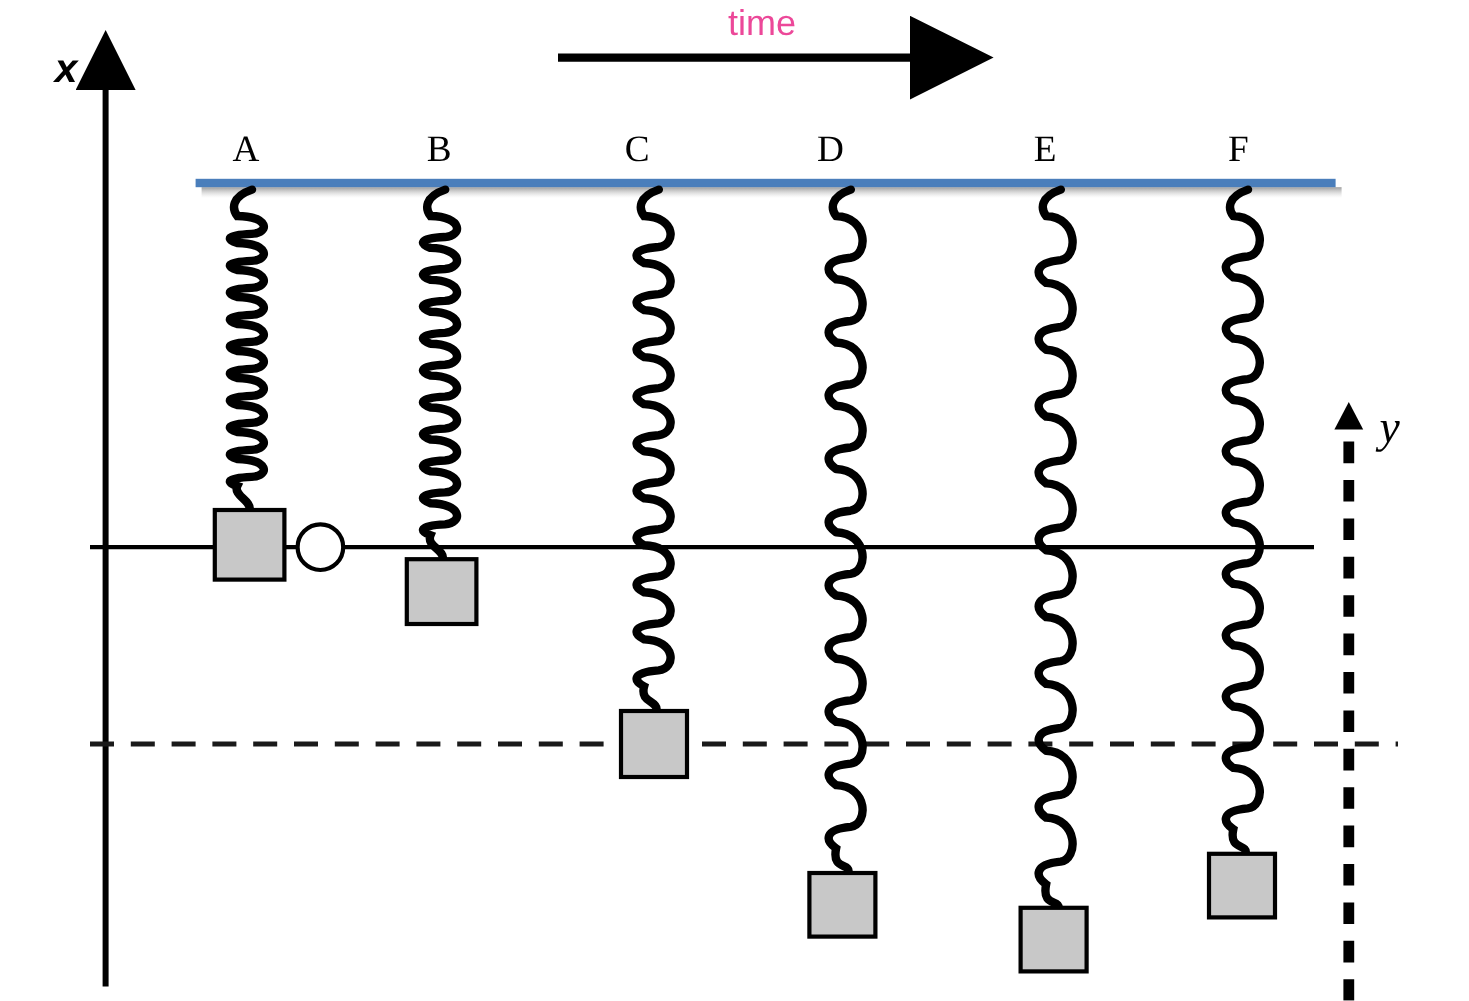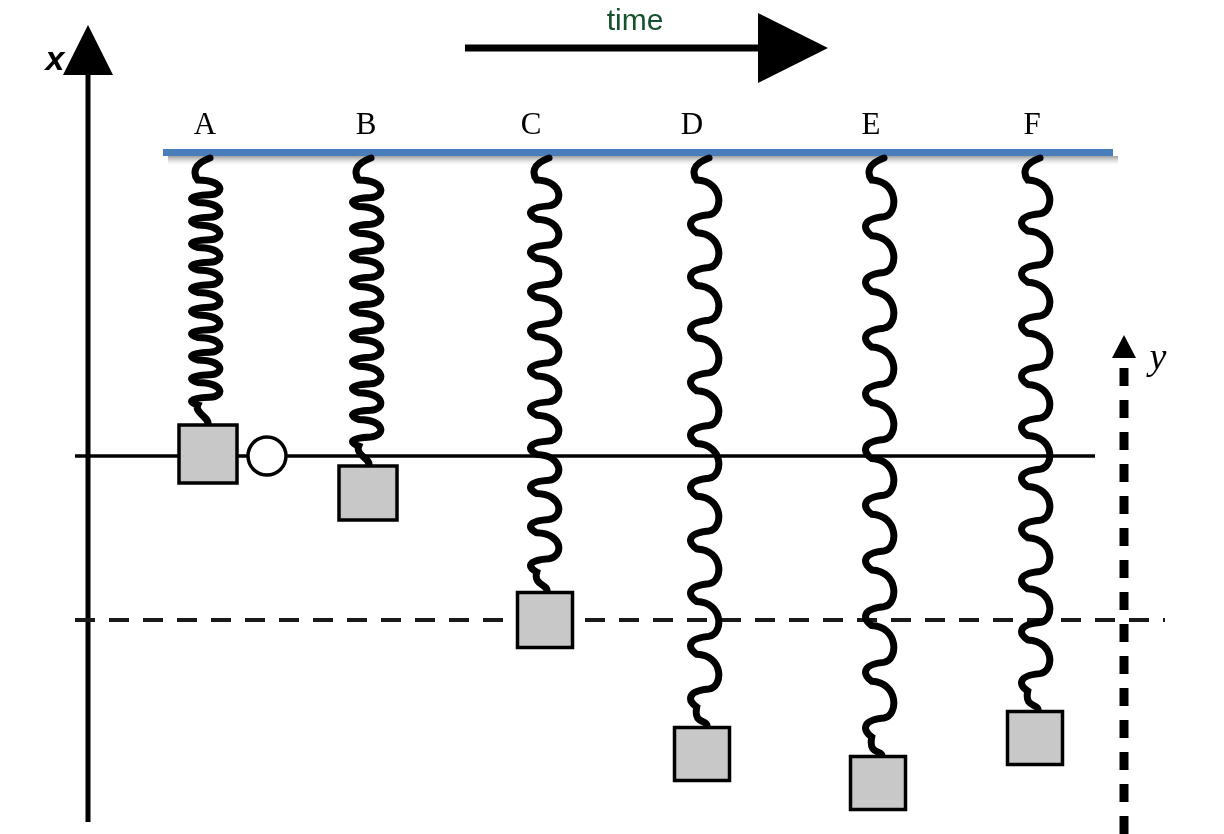--- a/index.html
+++ b/index.html
@@ -53,21 +53,21 @@
   .axis-label.serif-ital {
     font-family: "Liberation Serif", serif;
     font-style: italic;
     font-weight: normal;
     font-size: 38px;
   }
   .time-label {
     position: absolute;
     font-family: "Liberation Sans", sans-serif;
     font-size: 30px;
-    color: #14532d;
+    color: #ec4899;
     transform: translate(-50%, -50%);
     white-space: nowrap;
   }
 </style>
 </head>
 <body>
 
 <div id="stage">
 
   <svg id="scene" viewBox="0 0 1224 834" xmlns="http://www.w3.org/2000/svg">

